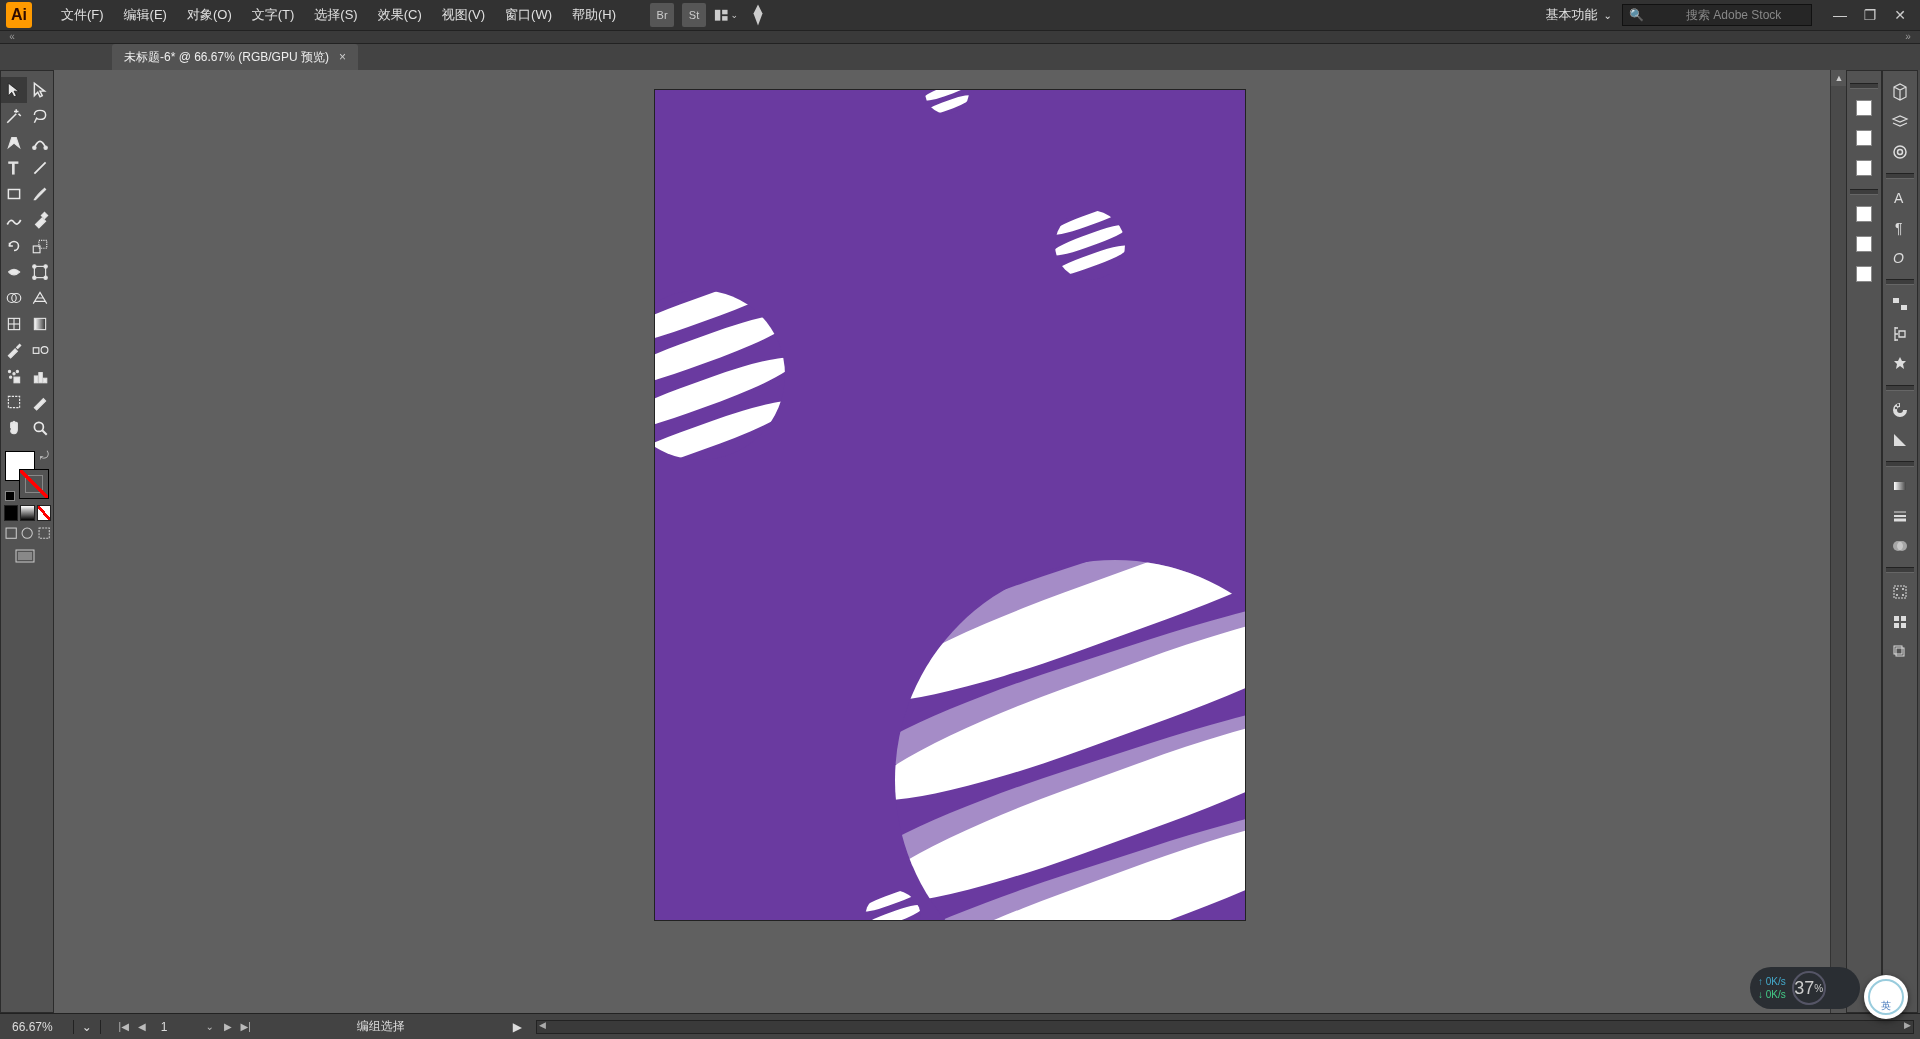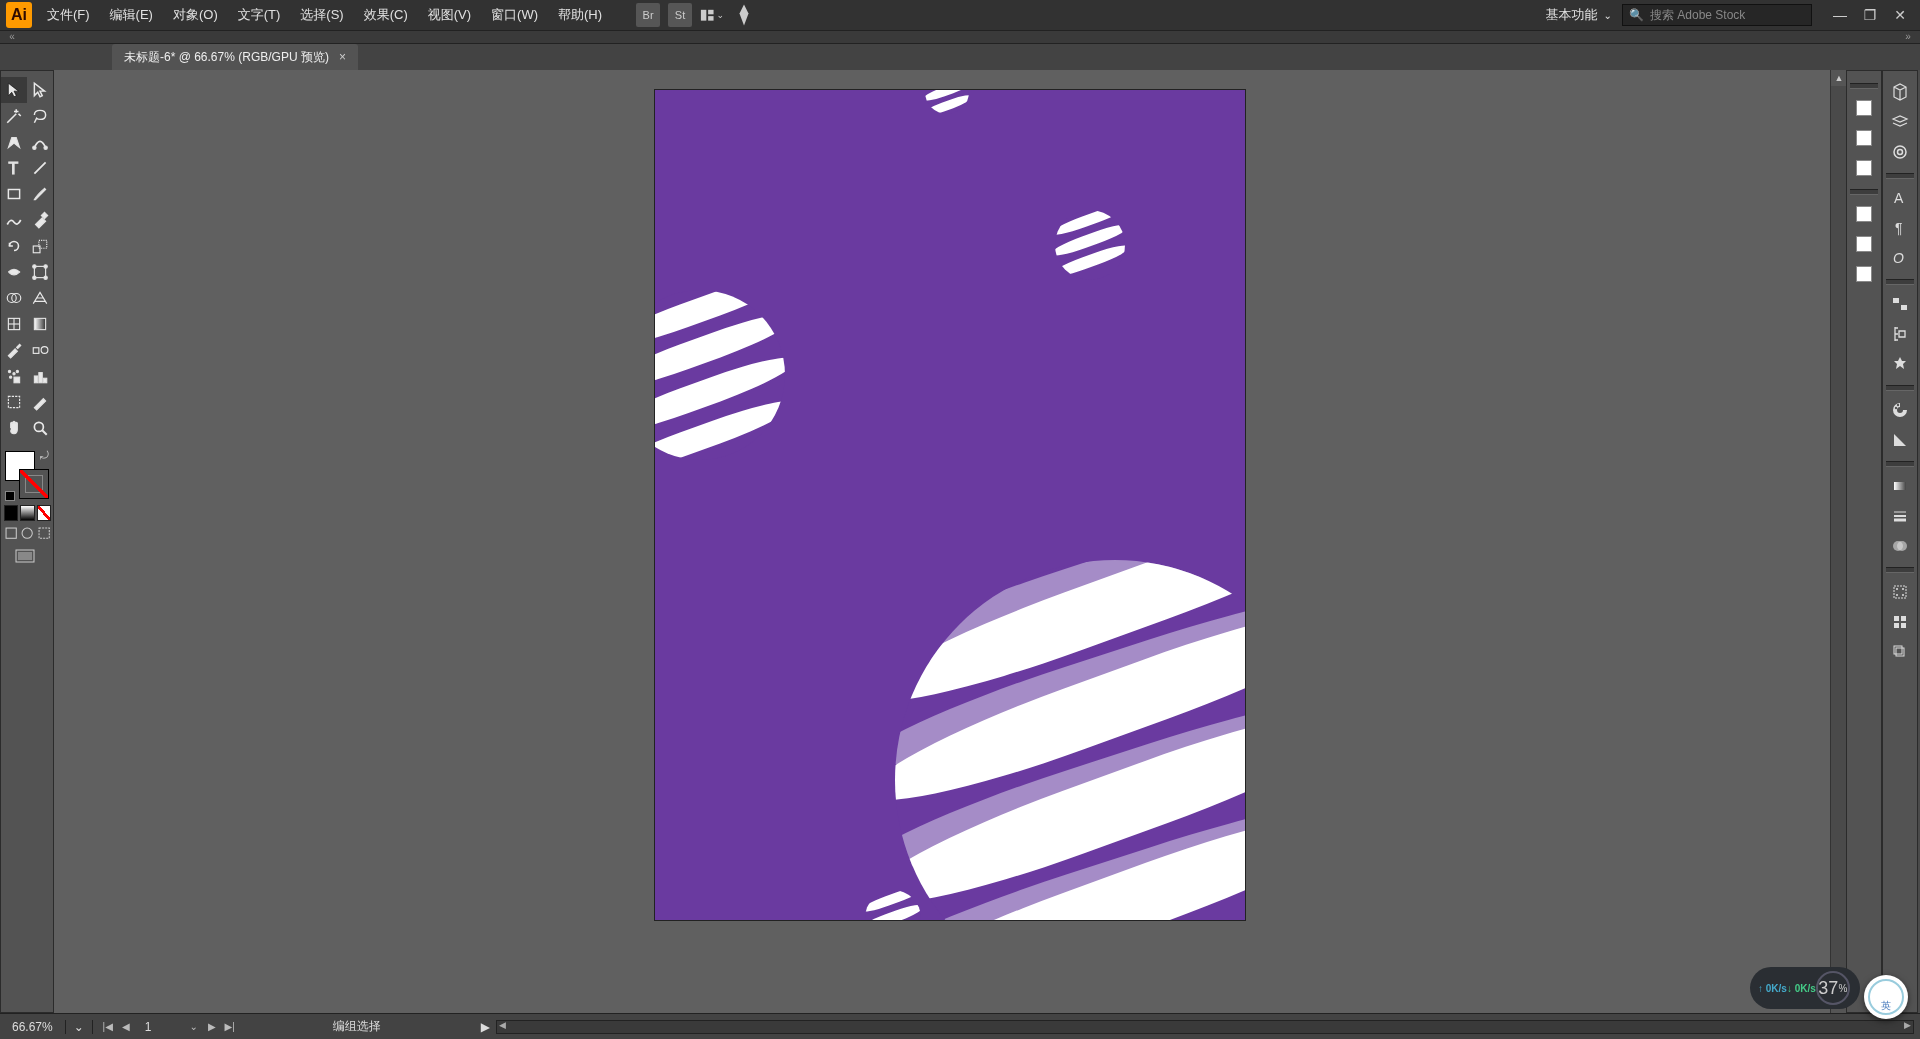--- a/index.html
+++ b/index.html
@@ -1,20 +1,20 @@
 <!DOCTYPE html>
 <html><head>
 <meta charset="utf-8">
 <style>
 * { margin: 0; padding: 0; box-sizing: border-box; font-family: "Microsoft YaHei", Arial, sans-serif; }
 body { background: #4a4a4a; width: 1920px; height: 1039px; overflow: hidden; position: relative; color: #ccc; font-size: 12px; user-select: none; }
 
 
 .menubar { background: #323232; height: 30px; display: flex; align-items: center; padding: 0 6px; }
-.ai-logo { width: 26px; height: 26px; background: #ff9a00; border-radius: 3px; display:flex; align-items:center; justify-content:center; color:#2f0a00; font-weight:bold; font-size:16px; margin-right:5px;}
+.ai-logo { width: 26px; height: 26px; background: #ff9a00; border-radius: 3px; display:flex; align-items:center; justify-content:center; color:#2f0a00; font-weight:bold; font-size:16px; margin-right:19px;}
 .menu-item { padding: 0 10px; font-size: 13px; color: #e0e0e0; height:30px; line-height:30px; cursor:pointer;}
 .menubar .spacer{ flex:1;}
 .topicon{ width:24px; height:24px; margin:0 4px; display:flex;align-items:center;justify-content:center; background:#565656; border-radius:2px; color:#ccc; font-size:11px;}
 .topicon.plain{background:transparent;}
 .workspace-sel{ margin:0 10px; display:flex; align-items:center; font-size:13px; color:#e0e0e0;}
 .workspace-sel .chev{margin-left:6px; font-size:10px;}
 .search-box{ background:#262626; height:22px; width:190px; border:1px solid #111; display:flex; align-items:center; padding:0 6px; color:#888;}
 .search-box .sicon{margin-right:6px;}
 .win-buttons{ display:flex; margin-left:12px;}
 .win-btn{ width:28px; height:20px; display:flex; align-items:center; justify-content:center; color:#ccc; font-size:14px; margin-left:2px;}
@@ -76,35 +76,35 @@
 .strip .sw{ width:16px; height:16px; background:#fff; border:1px solid #888;}
 .strip svg{ width:18px; height:18px; fill:#ddd;}
 
 
 .vscroll{ position:absolute; right:0; top:0; bottom:0; width:16px; background:#4a4a4a; border-left:1px solid #333;}
 .vscroll .arrow{ position:absolute; left:0; width:16px; height:16px; background:#555; display:flex;align-items:center;justify-content:center; font-size:9px;}
 .vscroll .up{ top:0;}
 .vscroll .down{ bottom:0;}
 
 
-.statusbar{ height:26px; background:#434343; display:flex; align-items:center; border-top:1px solid #222; font-size:12px; color:#ddd; position:relative;}
+.statusbar{ height:26px; background:#434343; display:flex; align-items:center; border-top:1px solid #222; font-size:12px; color:#ddd; position:relative;gap:8px;}
 .statusbar .zoom{ padding:0 12px;}
 .statusbar .zchev{ padding:0 8px; border-left:1px solid #222; border-right:1px solid #222;}
 .artnav{ display:flex; align-items:center; padding:0 6px;}
 .artnav .nb{ width:18px; height:18px; display:flex; align-items:center; justify-content:center; font-size:10px; color:#bbb;}
 .artnav .num{ width:50px; text-align:left; padding-left:10px;}
 .statusbar .tool-label{ margin-left:88px;}
 .statusbar .expander{ margin-left:100px;}
 .hscroll{ flex:1; height:14px; margin:0 6px; background:#3a3a3a; border:1px solid #222; position:relative;}
 .hscroll::before{content:"◀"; position:absolute; left:2px; top:-1px; font-size:9px; color:#aaa;}
 .hscroll::after{content:"▶"; position:absolute; right:2px; top:-1px; font-size:9px; color:#aaa;}
 
 
 .netwidget{ position:absolute; right:60px; bottom:30px; width:110px; height:42px; background:#2a2e33; border-radius:22px; display:flex; align-items:center; padding:0 8px; color:#9aa; font-size:10px;}
-.netwidget .speeds{ display:flex; line-height:13px; font-weight:bold;}
+.netwidget .speeds{ display:flex; flex-direction:column; line-height:13px; margin-right:6px;}
 .netwidget .up{color:#4ac;}
 .netwidget .dn{color:#4c8;}
 .netwidget .pct{ font-size:18px; color:#ccc; border:2px solid #556; border-radius:50%; width:34px; height:34px; display:flex; align-items:center;justify-content:center;}
 .ime-badge{ position:absolute; right:12px; bottom:20px; width:44px; height:44px; background:#fff; border-radius:50%; display:flex; align-items:center;justify-content:center; font-size:16px; color:#46a; box-shadow:0 2px 6px rgba(0,0,0,.5);}
 .ime-badge .inner{ width:36px; height:36px; border:2px solid #9cd; border-radius:50%; display:flex; align-items:flex-end; justify-content:center; font-size:10px; color:#47b;}
 </style>
 </head>
 <body>
 
 <div class="menubar">
@@ -140,21 +140,21 @@
         <path d="M8 1 L11 7 L8 15 L5 7 Z" fill="#ccc"></path>
       </svg>
   </div>
   <div class="spacer"></div>
   <div class="workspace-sel">
     <span>基本功能</span>
     <span class="chev">⌄</span>
   </div>
   <div class="search-box">
     <span class="sicon">🔍</span>
-    <span style="color:#888;">搜索 Adobe Stock</span>
+    <span style="color:#888;margin-left:36px;">搜索 Adobe Stock</span>
   </div>
   <div class="win-buttons">
     <div class="win-btn">—</div>
     <div class="win-btn">❐</div>
     <div class="win-btn">✕</div>
   </div>
 </div>
 
 <div class="controlbar">
   <div class="cl">«</div>

